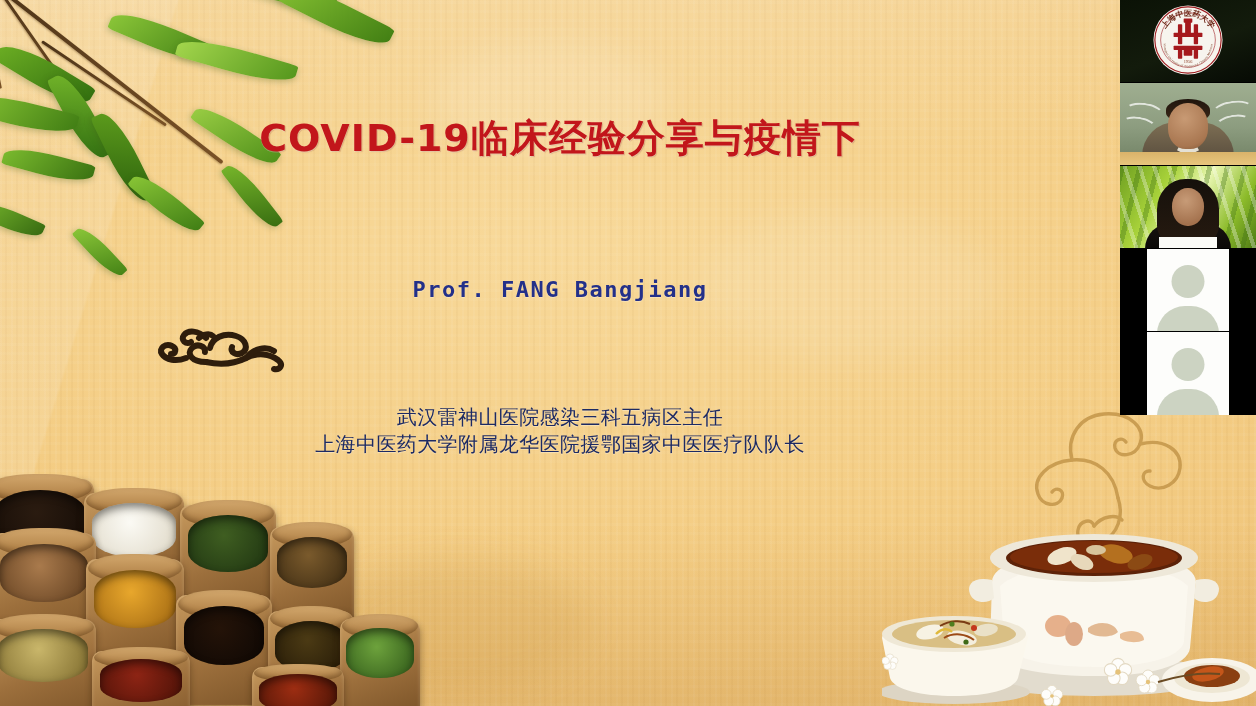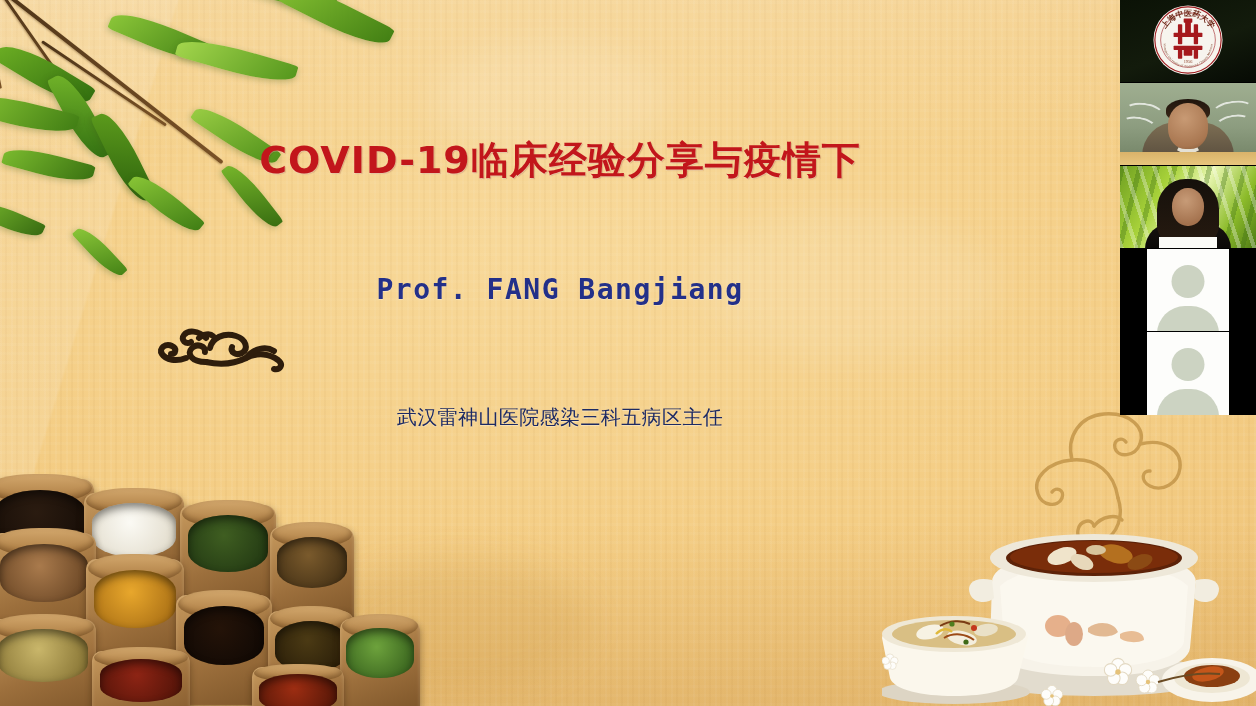--- a/index.html
+++ b/index.html
@@ -26,35 +26,35 @@
   .bamboo { position:absolute; left:-18px; top:-30px; width:430px; height:330px; }
   .twig { position:absolute; background:linear-gradient(90deg,#4c3318,#7a5226); border-radius:2px;
           transform-origin:0 50%; box-shadow:0 1px 2px rgba(90,60,20,.4); }
   .leaf { position:absolute; border-radius:60% 8% 60% 8%; transform-origin:0 50%;
           box-shadow:0 2px 6px rgba(60,90,20,.30); }
 
   
   .cloudmotif { position:absolute; left:150px; top:318px; width:152px; height:64px; }
 
   
-  .titlewrap { position:absolute; left:0; right:136px; top:112px; text-align:center;margin-top:22px; }
+  .titlewrap { position:absolute; left:0; right:136px; top:112px; text-align:center; }
   .title-line {
     font-family:"DejaVu Sans", sans-serif;
     font-weight:700; font-size:38px; line-height:53px; letter-spacing:1px;
     color:#c2161b; text-shadow:0 1px 0 rgba(255,255,255,.28), 1px 1px 1px rgba(120,20,20,.22);
     white-space:nowrap;
   }
 
   .speakerwrap { position:absolute; left:0; right:136px; top:272px; text-align:center; }
   .speaker-cn {
     font-family:"DejaVu Sans", sans-serif; font-weight:700; font-size:35px; line-height:47px;
     color:#1f2a6d; letter-spacing:4px; text-shadow:0 1px 0 rgba(255,255,255,.30);
   }
   .speaker-en {
-    font-family:"DejaVu Sans Mono", monospace; font-weight:700; font-size:28px; line-height:36px;
+    font-family:"DejaVu Sans Mono", monospace; font-weight:700; font-size:22px; line-height:36px;
     color:#233089; letter-spacing:1.5px; text-shadow:0 1px 0 rgba(255,255,255,.28);
   }
 
   .credwrap { position:absolute; left:0; right:136px; top:404px; text-align:center; }
   .cred-line {
     font-family:"DejaVu Sans", sans-serif; font-weight:400; font-size:20px; line-height:26.5px;
     color:#1d2a63; letter-spacing:.4px; white-space:nowrap;
     text-shadow:0 1px 0 rgba(255,255,255,.30);
   }
 
@@ -179,20 +179,21 @@
     <div class="titlewrap">
       <div class="title-line">COVID-19临床经验分享与疫情下</div>
     </div>
 
     <div class="speakerwrap">
       <div class="speaker-en">Prof. FANG Bangjiang</div>
     </div>
 
     <div class="credwrap">
       <div class="cred-line">武汉雷神山医院感染三科五病区主任</div>
+      <div class="cred-line">上海中医药大学附属龙华医院援鄂国家中医医疗队队长</div>
     </div>
 
     <div class="herbs">
 
       <div class="bag" style="left:-14px;top:8px;width:108px;height:110px;">
         <div class="lip"></div>
         <div class="fill" style="background:radial-gradient(circle at 46% 38%,#2a1b10,#150c06);"></div>
       </div>
       <div class="bag" style="left:84px;top:22px;width:100px;height:100px;">
         <div class="lip"></div>

